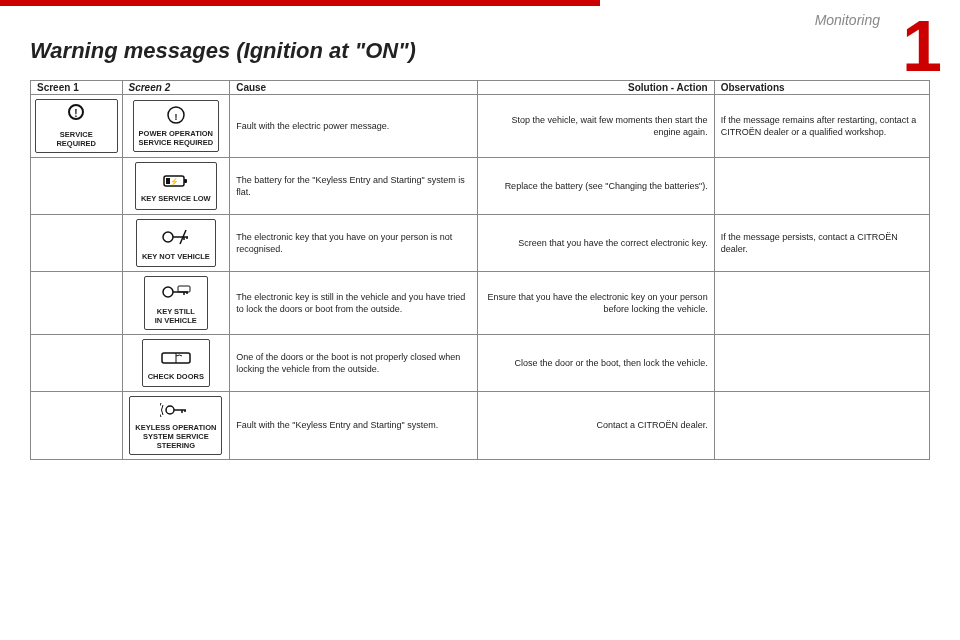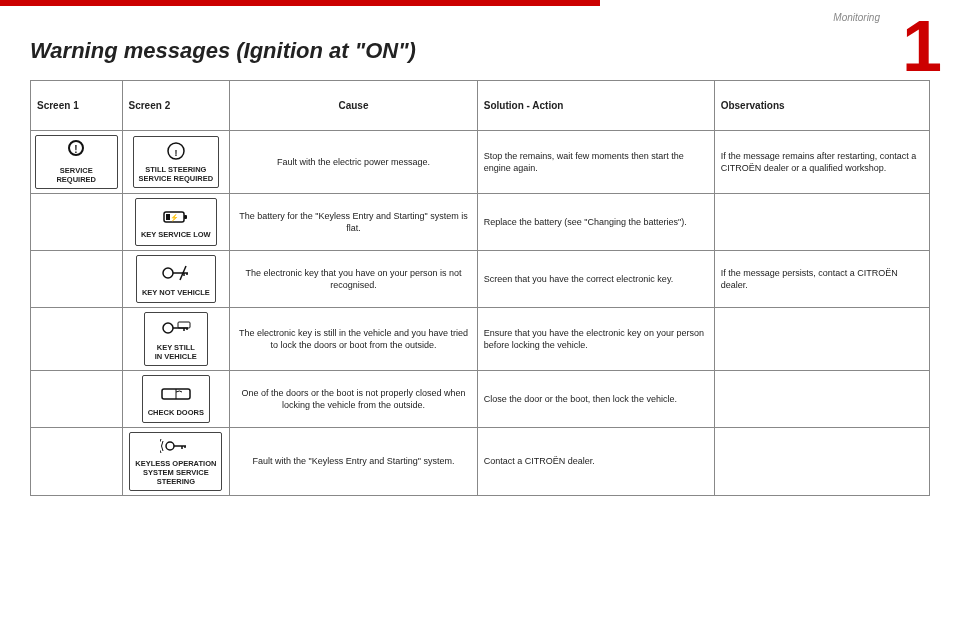--- a/index.html
+++ b/index.html
@@ -32,21 +32,21 @@
       font-weight: bold;
       color: #cc0000;
       line-height: 1;
     }
 
     
     .chapter-label {
       position: absolute;
       top: 12px;
       right: 80px;
-      font-size: 10px;
+      font-size: 14px;
       color: #888;
       font-style: italic;
     }
 
     
     .page-title {
       position: absolute;
       top: 38px;
       left: 30px;
       font-size: 22px;
@@ -67,21 +67,21 @@
     table {
       width: 100%;
       border-collapse: collapse;
       font-size: 9.5px;
       color: #222;
     }
 
     th {
       background: #fff;
       border: 1px solid #888;
-      padding: 19px 6px;
+      padding: 1px 6px;
       text-align: left;
       font-weight: bold;
       font-size: 10px;
       vertical-align: top;
     }
 
     td {
       border: 1px solid #888;
       padding: 4px 6px;
       vertical-align: middle;
@@ -119,23 +119,23 @@
       color: #111;
     }
 
     .icon-symbol-sm {
       font-size: 14px;
       margin-bottom: 2px;
       color: #111;
     }
 
     .col-screen1 { width: 85px; }
-    .col-screen2 { width: 100px; }
-    .col-cause { width: 230px; text-align: center; }
-    .col-solution { width: 220px; }
+    .col-screen2 { width: 100px; font-style: italic; }
+    .col-cause { width: 230px; }
+    .col-solution { width: 220px; text-align: right; }
     .col-obs { width: 200px; }
 
     
     .svg-icon {
       display: block;
       margin: 0 auto 2px auto;
     }
   </style>
 </head>
 <body>
@@ -174,29 +174,29 @@
           </div>
         </td>
         <td class="icon-cell">
           <div class="icon-box">
             <div class="icon-symbol-sm">
               <svg width="32" height="20" viewBox="0 0 32 20" class="svg-icon">
                 <circle cx="16" cy="10" r="8" fill="none" stroke="#111" stroke-width="1.5"></circle>
                 <text x="16" y="15" text-anchor="middle" font-size="9" font-weight="bold" fill="#111">!</text>
               </svg>
             </div>
-            <span>STILL STEERING</span>
+            <span>POWER OPERATION</span>
             <span>SERVICE REQUIRED</span>
           </div>
         </td>
         <td class="col-cause">
           <span>Fault with the electric power message.</span>
         </td>
         <td class="col-solution">
-          <span>Stop the remains, wait few moments then start the engine again.</span>
+          <span>Stop the vehicle, wait few moments then start the engine again.</span>
         </td>
         <td class="col-obs">
           <span>If the message remains after restarting, contact a CITROËN dealer or a qualified workshop.</span>
         </td>
       </tr>
 
       <tr>
         <td class="icon-cell"></td>
         <td class="icon-cell">
           <div class="icon-box">

